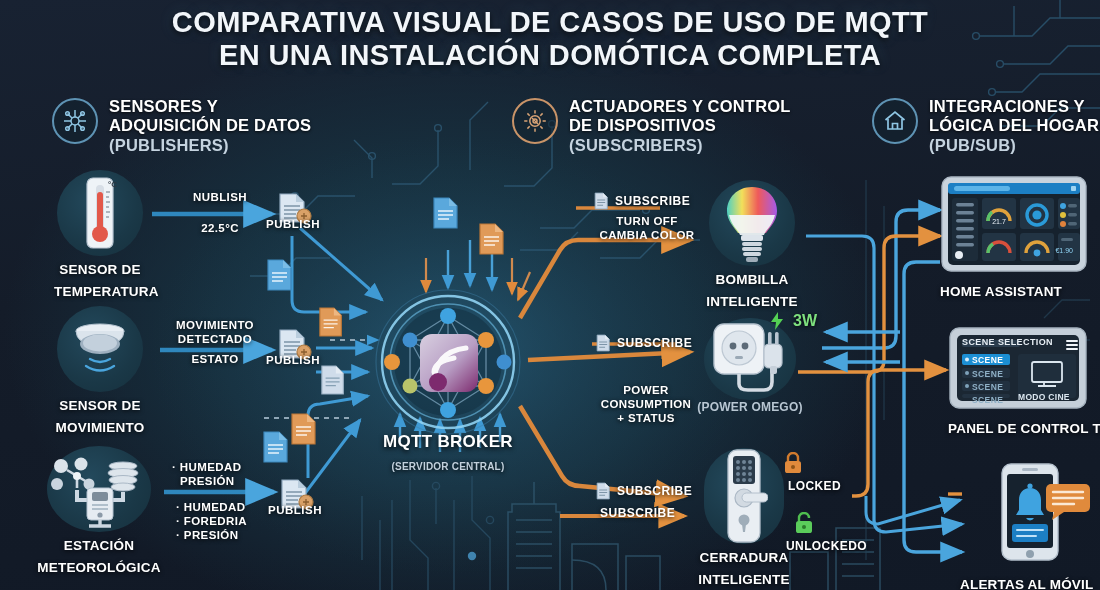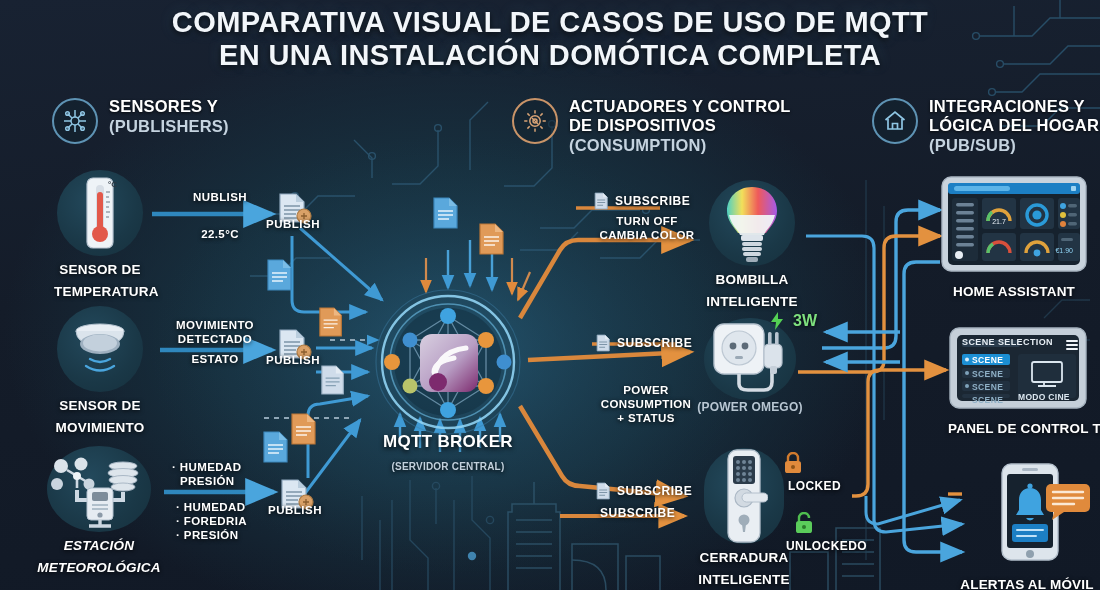--- a/index.html
+++ b/index.html
@@ -119,21 +119,21 @@
   }
   .lockstat { position: absolute; z-index: 19; text-align: center; }
   .lockstat .lt {
     color: #ffffff; font-weight: bold; font-size: 12px; letter-spacing: .4px;
     text-shadow: 0 1px 4px rgba(0,0,0,.9); white-space: nowrap; margin-top: 1px; margin-left: 44px;
   }
 
   
   .panel { position: absolute; z-index: 16; }
   .panel .plabel {
-    margin-top: 7px; text-align: center; color: #ffffff; font-weight: bold;
+    margin-top: 7px; color: #ffffff; font-weight: bold;
     font-size: 13.5px; letter-spacing: .2px; white-space: nowrap;
     text-shadow: 0 1px 4px rgba(0,0,0,.85);
   }
   .doc-icon { position: absolute; z-index: 14; }
 </style>
 </head>
 <body>
 
 <div id="stage">
 
@@ -328,38 +328,39 @@
         <path d="M14,10 L14,3 M14,18 L14,25 M10,14 L3,14 M18,14 L25,14"></path>
         <path d="M11.2,11.2 L6.5,6.5 M16.8,11.2 L21.5,6.5 M11.2,16.8 L6.5,21.5 M16.8,16.8 L21.5,21.5"></path>
         <circle cx="6.5" cy="6.5" r="1.8"></circle>
           <circle cx="21.5" cy="6.5" r="1.8"></circle>
         <circle cx="6.5" cy="21.5" r="1.8"></circle>
           <circle cx="21.5" cy="21.5" r="1.8"></circle>
       </svg>
     </div>
     <div class="htext">
       <div class="l1">SENSORES Y</div>
+      <div class="l2">ADQUISICIÓN DE DATOS</div>
       <div class="l3">(PUBLISHERS)</div>
     </div>
   </div>
 
   <div class="colhead orange" style="left:512px; top:96px;">
     <div class="ring">
       <svg width="28" height="28" viewBox="0 0 28 28" fill="none" stroke="#d8a376" stroke-width="1.5">
         <circle cx="14" cy="14" r="5.2"></circle>
         <path d="M14,3.2 L14,6.4 M14,21.6 L14,24.8 M3.2,14 L6.4,14 M21.6,14 L24.8,14
                  M6.4,6.4 L8.7,8.7 M19.3,19.3 L21.6,21.6 M21.6,6.4 L19.3,8.7 M8.7,19.3 L6.4,21.6"></path>
         <circle cx="14" cy="14" r="2"></circle>
         <path d="M11,11 L17,17" stroke-width="1.2"></path>
       </svg>
     </div>
     <div class="htext">
       <div class="l1">ACTUADORES Y CONTROL</div>
       <div class="l2">DE DISPOSITIVOS</div>
-      <div class="l3">(CONSUMPTION)</div>
+      <div class="l3">(SUBSCRIBERS)</div>
     </div>
   </div>
 
   <div class="colhead" style="left:872px; top:96px;">
     <div class="ring">
       <svg width="28" height="28" viewBox="0 0 28 28" fill="none" stroke="#8fc6e4" stroke-width="1.7">
         <path d="M4.5,13 L14,5 L23.5,13"></path>
         <path d="M7,12 L7,22 L21,22 L21,12"></path>
         <path d="M11.5,22 L11.5,16.5 L16.5,16.5 L16.5,22"></path>
       </svg>
@@ -398,21 +399,21 @@
         <g fill="none" stroke="#4aa5dd" stroke-width="2.4" stroke-linecap="round">
           <path d="M26,42 Q36,48 46,42"></path>
           <path d="M22,49 Q36,58 50,49"></path>
         </g>
       </svg>
     </div>
     <div class="nlabel">SENSOR DE</div>
     <div class="nlabel">MOVIMIENTO</div>
   </div>
 
-  <div class="node" style="left:36px; top:446px; width:126px;font-style:italic;">
+  <div class="node" style="left:36px; top:446px; width:126px;">
     <div class="disc wide">
       <svg width="104" height="78" viewBox="0 0 104 78">
         <g stroke="#cdd8e2" stroke-width="2.6" fill="none">
           <path d="M20,20 L30,26 L30,38"></path>
           <path d="M30,26 L40,32"></path>
         </g>
         <circle cx="14" cy="16" r="7" fill="#dbe3ea"></circle>
         <circle cx="10" cy="34" r="6" fill="#c9d4de"></circle>
         <circle cx="34" cy="14" r="6.5" fill="#dbe3ea"></circle>
         <circle cx="42" cy="34" r="5.5" fill="#c9d4de"></circle>
@@ -430,21 +431,21 @@
         <circle cx="53" cy="65" r="2.6" fill="#8b9aa8"></circle>
         <path d="M53,70 L53,76 M42,76 L64,76" stroke="#cdd8e2" stroke-width="3.4" fill="none"></path>
       </svg>
     </div>
     <div class="nlabel">ESTACIÓN</div>
     <div class="nlabel">METEOROLÓGICA</div>
   </div>
 
   <div class="flowtxt" style="left:160px; top:190px; width:120px;">
     <div class="ft">NUBLISH</div>
-    <div class="ft" style="margin-top:23px;text-align:center;">22.5°C</div>
+    <div class="ft" style="margin-top:17px;text-align:center;">22.5°C</div>
   </div>
 
   <div class="flowtxt" style="left:150px; top:318px; width:130px;">
     <div class="ft">MOVIMIENTO</div>
     <div class="ft">DETECTADO</div>
     <div class="ft" style="margin-top:6px;">ESTATO</div>
   </div>
 
   <div class="flowtxt left-align" style="left:172px; top:460px; width:120px;">
     <div class="ft">· HUMEDAD</div>

